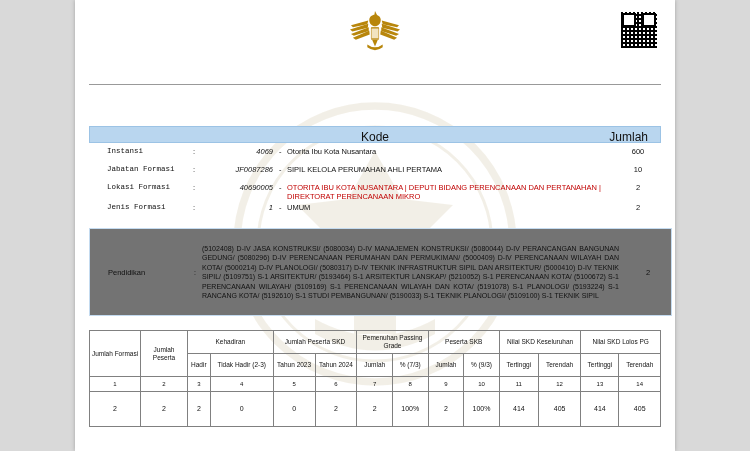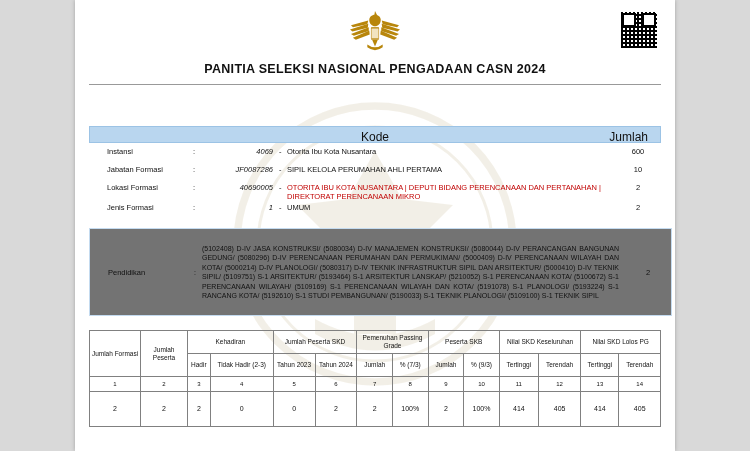--- a/index.html
+++ b/index.html
@@ -136,21 +136,21 @@
     right: 14px;
     font-size: 7.5px;
     color: #111;
   }
   .info-row {
     display: flex;
     align-items: flex-start;
     min-height: 16px;
     padding: 1px 0;
   }
-  .info-row .lbl { width: 86px; flex: none; padding-left: 18px; }
+  .info-row .lbl { width: 86px; flex: none; padding-left: 18px; font-family: Liberation Mono, monospace; }
   .info-row .colon { width: 8px; flex: none; }
   .info-row .code { width: 72px; flex: none; text-align: right; padding-right: 6px; font-style: italic; }
   .info-row .dash { width: 8px; flex: none; }
   .info-row .val { flex: 1; }
   .info-row .num { width: 46px; flex: none; text-align: center; }
   .val.red { color: #c00000; }
 
   .pendidikan-row {
     position: absolute;
     top: 228px;
@@ -226,21 +226,20 @@
       <path d="M72 47 L106 62 L100 66 L71 55 Z"></path>
       <path d="M52 40 h16 v26 h-16 z"></path>
       <path d="M54 66 l6 14 l6 -14 z"></path>
       <path d="M44 76 q16 12 32 0 l0 6 q-16 12 -32 0 z"></path>
     </g>
     <rect x="52" y="42" width="16" height="22" fill="#f2e4c0" stroke="#b8860b" stroke-width="1"></rect>
   </svg>
 
   <div class="qr"></div>
 
-  <div class="title-main">PANITIA SELEKSI NASIONAL PENGADAAN CASN 2024</div>
   <div class="hr-top"></div>
 
   <div class="kode-bar">
     <div class="k-label">Kode</div>
     <div class="k-jumlah">Jumlah</div>
   </div>
 
   <div class="info">
 
     <div class="info-row">

